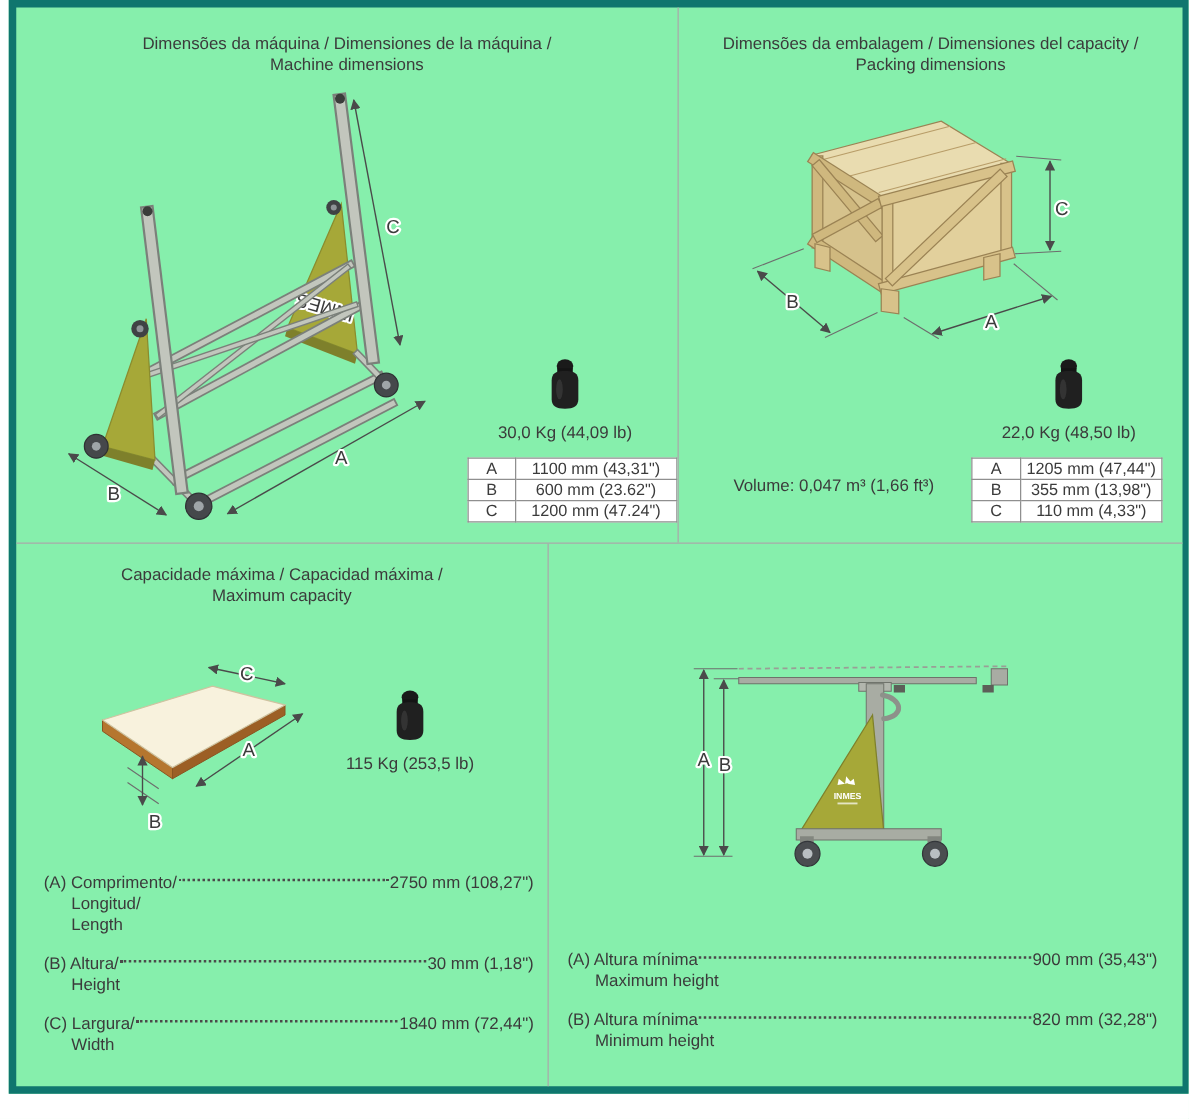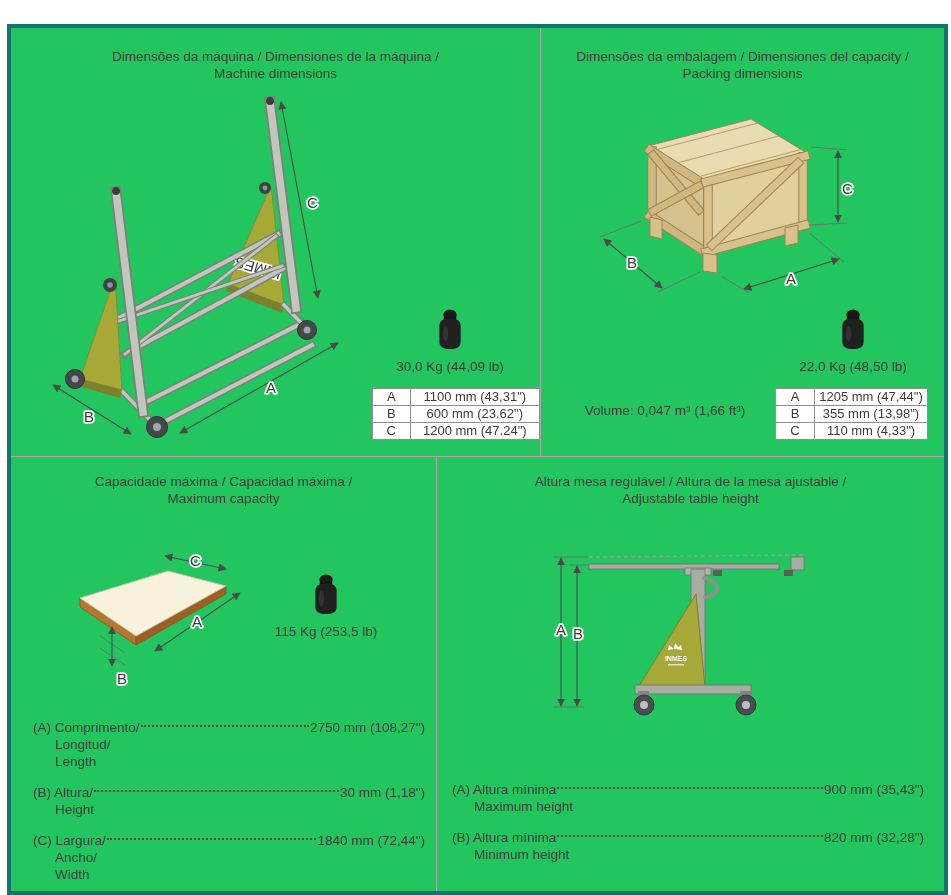--- a/index.html
+++ b/index.html
@@ -1,22 +1,22 @@
 <!DOCTYPE html>
 <html><head>
 <meta charset="utf-8">
 <style>
   html,body { margin:0; padding:0; background:#ffffff; }
   #screen {
     position:relative; width:951px; height:895px; background:#ffffff;
     font-family:"Liberation Sans", sans-serif; color:#3b3b3b; overflow:hidden;
   }
   #frame {
-    position:absolute; left:7px; top:24px; width:933px; height:863px;
-    border:4px solid #0f766e; background:#22c55e;
+    position:absolute; left:7px; top:0; width:933px; height:863px;
+    border:6px solid #0f766e; background:#86efac;
   }
   .divider { position:absolute; background:#a9a9a9; }
   #div-h   { left:0; top:428px; width:933px; height:1px; }
   #div-vt  { left:529px; top:0; width:1px; height:428px; }
   #div-vb  { left:425px; top:429px; width:1px; height:434px; }
 
   .sec { position:absolute; overflow:hidden; }
   #sec-machine  { left:0;   top:0;    width:529px; height:428px; }
   #sec-packing  { left:530px; top:0;  width:403px; height:428px; }
   #sec-capacity { left:0;   top:429px; width:425px; height:434px; }
@@ -311,31 +311,26 @@
             <span class="spec-value">30 mm (1,18")</span>
           </div>
           <div class="spec-sub">Height</div>
         </div>
         <div class="spec-row">
           <div class="spec-main">
             <span class="spec-label">(C) Largura/</span>
             <span class="spec-leader"></span>
             <span class="spec-value">1840 mm (72,44")</span>
           </div>
-          <div class="spec-sub">Ancho/</div>
           <div class="spec-sub">Width</div>
         </div>
       </div>
     </div>
 
     <div class="sec" id="sec-height">
-      <div class="sec-title">
-        <div>Altura mesa regulável / Altura de la mesa ajustable /</div>
-        <div>Adjustable table height</div>
-      </div>
 
       <svg class="draw" style="left:95px;top:80px" width="290" height="200" viewBox="0 0 290 200">
 
         <line x1="57" y1="20" x2="273" y2="18" stroke="#9a9e96" stroke-width="1.4" stroke-dasharray="4,3"></line>
 
         <rect x="57" y="27" width="190" height="5" fill="#a8aca3" stroke="#6e726a" stroke-width="0.8"></rect>
         <rect x="259" y="20" width="13" height="13" fill="#a8aca3" stroke="#6e726a" stroke-width="0.8"></rect>
         <rect x="181" y="33" width="9" height="6" fill="#5c5f58"></rect>
         <rect x="252" y="33" width="9" height="6" fill="#5c5f58"></rect>
 

